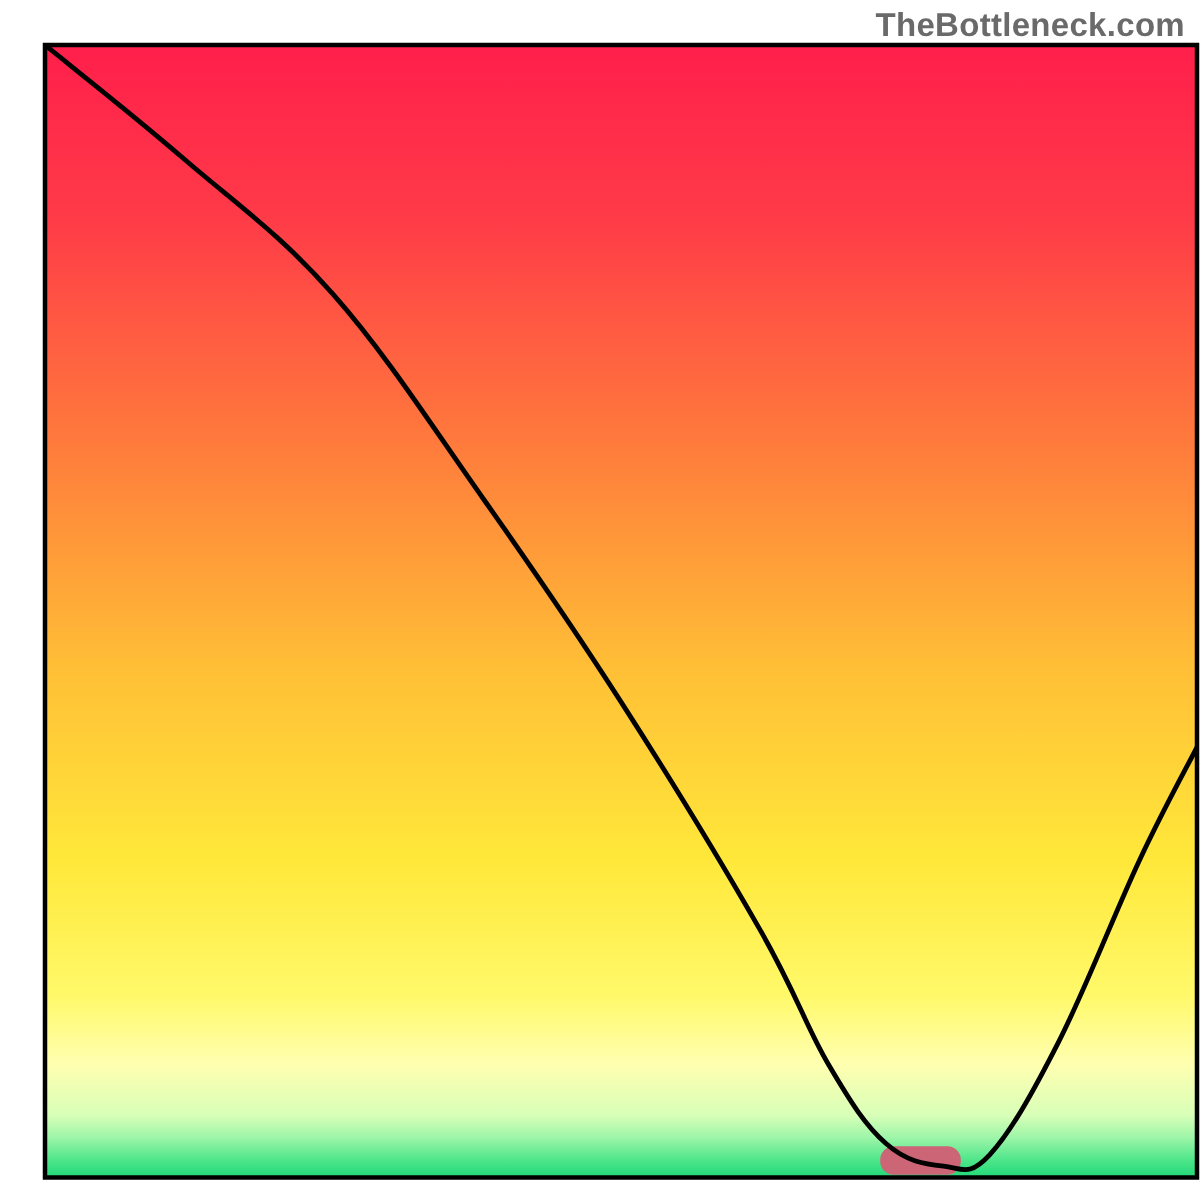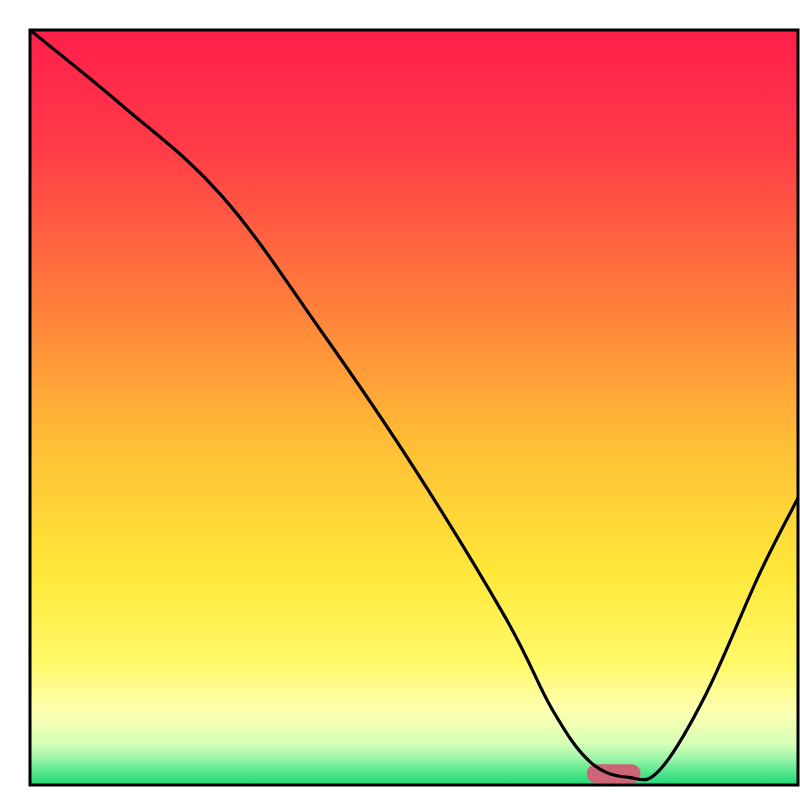--- a/index.html
+++ b/index.html
@@ -31,20 +31,21 @@
     left: 0;
     width: 800px;
     height: 800px;
   }
 </style>
 </head>
 <body>
 
 <div class="chart-container">
 
+  <div class="watermark">TheBottleneck.com</div>
 
   <svg class="plot" viewBox="0 0 800 800">
     <defs>
       <linearGradient id="bg-grad" x1="0" y1="0" x2="0" y2="1">
           <stop offset="0.00%" stop-color="#ff1f4b"></stop>
           <stop offset="15.00%" stop-color="#ff3a48"></stop>
           <stop offset="35.00%" stop-color="#ff7a3c"></stop>
           <stop offset="55.00%" stop-color="#ffbf36"></stop>
           <stop offset="72.00%" stop-color="#ffe83a"></stop>
           <stop offset="84.00%" stop-color="#fff96a"></stop>

